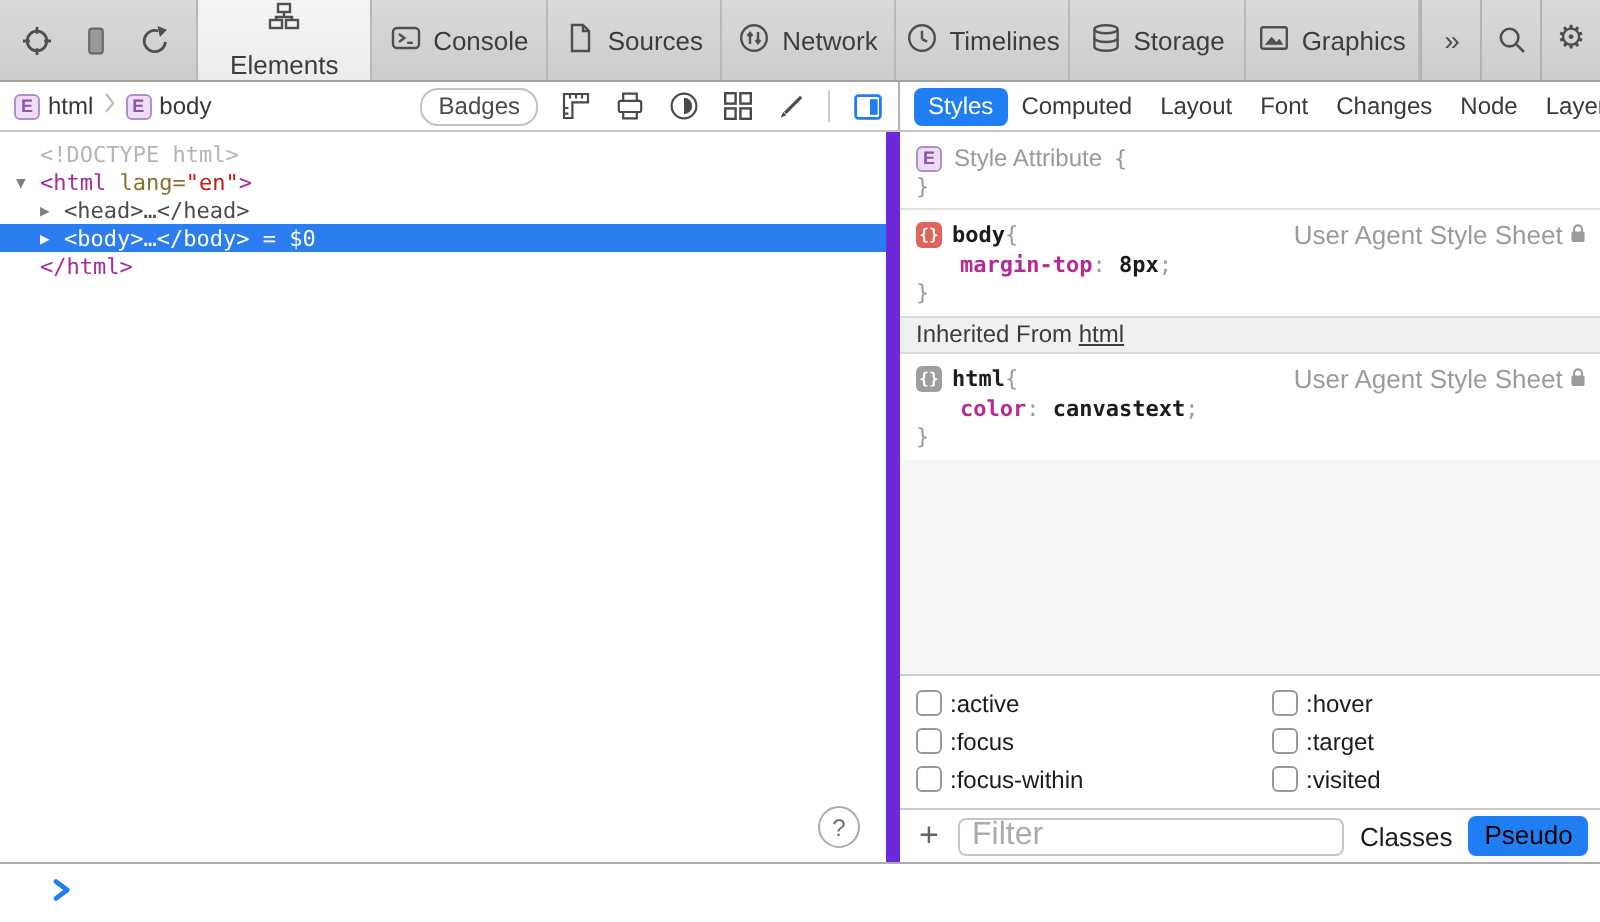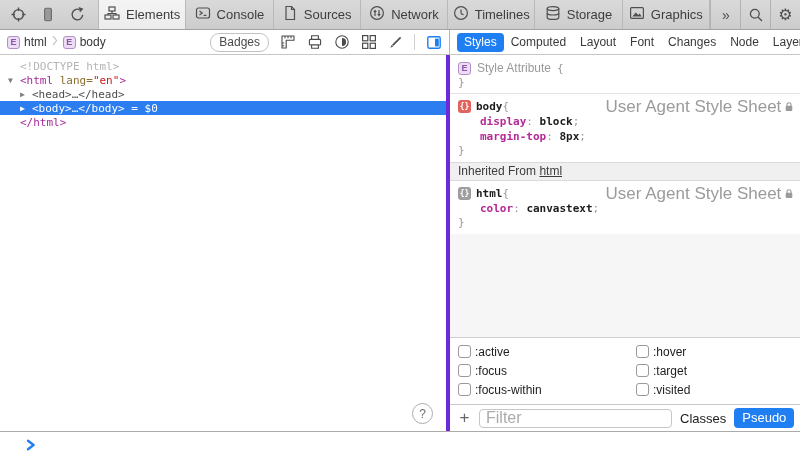--- a/index.html
+++ b/index.html
@@ -9,21 +9,21 @@
 
   
   .tab-bar { flex:0 0 30px; display:flex; align-items:stretch;
              background:linear-gradient(#dadada,#cccccc); border-bottom:1px solid #a2a2a2; }
   .tool-icons { display:flex; align-items:center; gap:13px; padding:0 12px 0 10px; }
   .tool-icons svg, .icon-btn16 svg { display:block; }
   .tabs { display:flex; flex:1; min-width:0; }
   .tab { flex:1; display:flex; align-items:center; justify-content:center; gap:6px;
          font-size:13px; color:#3d3d3d; border-left:1px solid #b9b9b9; cursor:default; min-width:0; }
   .tab:last-child { border-right:1px solid #b9b9b9; }
-  .tab.active { background:linear-gradient(#f4f4f4,#ececec); }
+  .tab.active { background:linear-gradient(#f4f4f4,#ececec);flex-direction:column; }
   .tab-bar-right { display:flex; align-items:stretch; }
   .tb-sep { width:1px; background:#b2b2b2; }
   .tb-btn { width:29px; display:flex; align-items:center; justify-content:center; color:#4f4f4f; }
   .overflow-glyph { font-size:14px; color:#4f4f4f; letter-spacing:-1px; }
   .gear-glyph { font-size:16px; line-height:1; }
 
   
   .second-row { flex:0 0 25px; display:flex; background:#fff; border-bottom:1px solid #c6c6c6; }
   .left-toolbar { flex:0 0 450px; width:450px; display:flex; align-items:center;
                   padding:0 7px; border-right:1px solid #b3b3b3; }
@@ -38,21 +38,21 @@
   .icon-btn16 { width:17px; height:17px; display:flex; align-items:center; justify-content:center; }
   .v-sep { width:1px; height:16px; background:#cfcfcf; }
   .right-toolbar { flex:1; display:flex; align-items:center; justify-content:space-between;
                    padding:0 7px; font-size:12px; color:#3a3a3a; }
   .style-tab { padding:2px 7px 3px; border-radius:4px; white-space:nowrap; }
   .style-tab.active { background:#1f7ff2; color:#fff; }
 
   
   .main { flex:1; display:flex; min-height:0; }
   .left-panel { flex:0 0 450px; width:450px; position:relative; background:#fff;
-                border-right:4px solid #6d28d9; }
+                border-right:7px solid #6d28d9; }
   .dom-tree { padding-top:4px; font-family:"DejaVu Sans Mono", monospace; font-size:11px; }
   .tree-line { display:flex; align-items:center; white-space:pre; padding-left:8px; height:14px; }
   .tree-line.selected { background:#2c7ef0; }
   .tree-line.selected span { color:#fff !important; }
   .ind { flex:0 0 12px; width:12px; }
   .arrow { flex:0 0 12px; width:12px; font-size:8px; color:#7f7f7f; }
   .tok-comment { color:#b5b5b5; } .tok-tag { color:#a52a9b; }
   .tok-attr { color:#8a6d2f; }   .tok-val { color:#c41a16; }
   .tok-plain { color:#4c4c4c; }
   .help-btn { position:absolute; right:13px; bottom:7px; width:21px; height:21px; border-radius:50%;
@@ -68,21 +68,21 @@
   .sa-brace { color:#9a9a9a; }
   .close-brace { color:#9a9a9a; line-height:14px; }
   .css-rule { padding:5px 8px 4px; line-height:15px; }
   .rule-head { display:flex; align-items:center; }
   .rule-badge { flex:0 0 13px; width:13px; height:13px; border-radius:3px; color:#fff; font-size:8px;
                 font-weight:bold; display:flex; align-items:center; justify-content:center;
                 margin-right:5px; font-family:"DejaVu Sans Mono", monospace; }
   .rule-badge.red { background:#e0635c; } .rule-badge.gray { background:#9e9e9e; }
   .selector { color:#1c1c1c; font-weight:bold; }
   .open-brace { color:#9a9a9a; }
-  .origin { margin-left:auto; font-family:"Liberation Sans", sans-serif; font-size:17px;
+  .origin { margin-left:auto; font-family:"Liberation Sans", sans-serif; font-size:13px;
             color:#9b9b9b; display:flex; align-items:center; gap:3px; }
   .prop { padding-left:22px; }
   .pname { color:#b52a95; font-weight:bold; }
   .pcolon,.psemi { color:#9a9a9a; }
   .pval { color:#1c1c1c; font-weight:bold; }
   .inherited-bar { background:#f0f0f0; border-top:1px solid #dadada; border-bottom:1px solid #dadada;
                    font-size:12px; color:#3c3c3c; padding:1px 8px 2px; }
   .inherited-link { text-decoration:underline; }
   .filler { flex:1; background:#f6f6f6; }
 
@@ -94,21 +94,21 @@
   .cb { appearance:none; -webkit-appearance:none; width:13px; height:13px; border:1px solid #999;
         border-radius:3px; background:#fff; margin:0; }
 
   .panel-footer { flex:0 0 27px; border-top:1px solid #c9c9c9; background:#fff;
                   display:flex; align-items:center; gap:8px; padding:0 8px; }
   .add-btn { font-size:17px; color:#666; font-weight:normal; line-height:16px; width:13px; background:none; border:none; }
   .filter-input { width:193px; height:19px; border:1px solid #c6c6c6; border-radius:4px;
                   padding:0 6px; font-size:16px; color:#333; font-family:"Liberation Sans", sans-serif; outline:none; }
   .filter-input::placeholder { color:#ababab; }
   .classes-btn { margin-left:auto; font-size:13px; color:#1c1c1c; background:none; border:none; font-family:inherit; }
-  .pseudo-btn { background:#1f7ff2; color:#ffffff; border-radius:4px; padding:2px 8px 3px;
+  .pseudo-btn { background:#1f7ff2; color:#000000; border-radius:4px; padding:2px 8px 3px;
                 font-size:13px; border:none; font-family:inherit; }
 
   
   .console-bar { flex:0 0 30px; border-top:1px solid #ababab; background:#fff;
                  display:flex; align-items:center; padding-left:26px; }
 </style>
 </head>
 <body>
 
 <div class="inspector">
@@ -309,21 +309,20 @@
               <span class="selector">body</span>
               <span class="open-brace"> {</span>
               <span class="origin">
                 <span>User Agent Style Sheet</span>
                 <span><svg width="10" height="11" viewBox="0 0 10 11">
                     <path d="M3 5 V3.7 a2 2 0 0 1 4 0 V5" fill="none" stroke="#9b9b9b" stroke-width="1.1"></path>
                     <rect x="1.7" y="4.8" width="6.6" height="5.2" rx="1" fill="#9b9b9b"></rect>
                   </svg></span>
               </span>
             </div>
-            <div class="prop"><span class="pname">display</span><span class="pcolon">: </span><span class="pval">block</span><span class="psemi">;</span></div>
             <div class="prop"><span class="pname">margin-top</span><span class="pcolon">: </span><span class="pval">8px</span><span class="psemi">;</span></div>
             <div class="close-brace">}</div>
           </div>
 
         <div class="inherited-bar">
           <span>Inherited From </span><span class="inherited-link">html</span>
         </div>
 
         <div class="css-rule mono" id="rule-1">
             <div class="rule-head">

